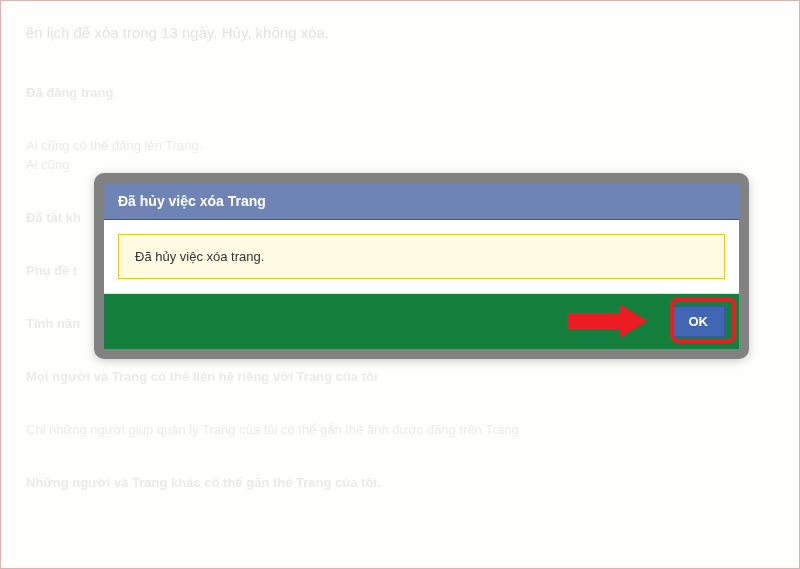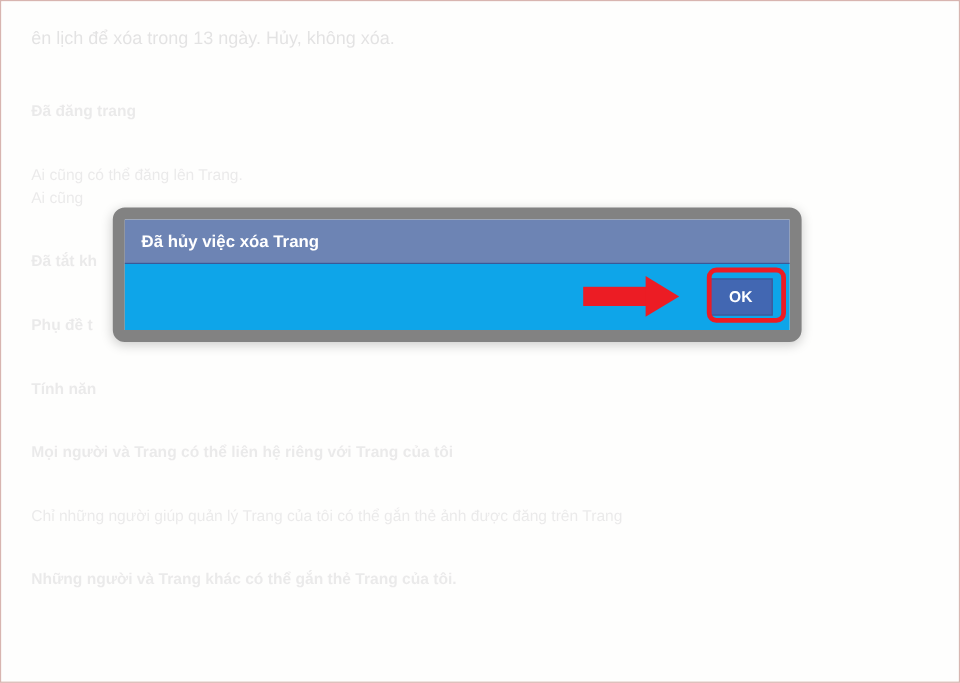--- a/index.html
+++ b/index.html
@@ -44,21 +44,21 @@
       font-weight: bold;
       opacity: 0.8;
     }
     .bg-line.normal {
       font-weight: normal;
     }
     .dialog {
       position: absolute;
       left: 93px;
       top: 172px;
-      width: 574px;
+      width: 655px;
       background: #fff;
       border: 10px solid #828282;
       border-radius: 10px;
       z-index: 3;
       box-shadow: 0 2px 10px rgba(0,0,0,0.2);
     }
     .dialog-header {
       background: #6d84b4;
       padding: 10px 14px;
       border-bottom: 1px solid #3b5998;
@@ -74,21 +74,21 @@
       border-bottom: 1px solid #ddd;
     }
     .notice-box {
       background: #fffbe2;
       border: 1px solid #e2c822;
       padding: 14px 16px;
       font-size: 13px;
       color: #333;
     }
     .dialog-footer {
-      background: #0ea5e9;
+      background: #15803d;
       padding: 12px 14px;
       text-align: right;
       position: relative;
     }
     .ok-button {
       background: #4267b2;
       color: #fff;
       border: 1px solid #3b5998;
       padding: 7px 16px;
       font-size: 13px;
@@ -151,20 +151,23 @@
   <div class="bg-line normal">Chỉ những người giúp quản lý Trang của tôi có thể gắn thẻ ảnh được đăng trên Trang</div>
   <div class="bg-line">Những người và Trang khác có thể gắn thẻ Trang của tôi.</div>
 </div>
 
 <div class="overlay"></div>
 
 <div class="dialog">
   <div class="dialog-header">
     <div class="dialog-title">Đã hủy việc xóa Trang</div>
   </div>
+  <div class="dialog-body">
+    <div class="notice-box">Đã hủy việc xóa trang.</div>
+  </div>
   <div class="dialog-footer">
     <div class="arrow">
       <div class="arrow-shaft"></div>
       <div class="arrow-head"></div>
     </div>
     <button class="ok-button">OK</button>
     <div class="highlight-border"></div>
   </div>
 </div>
 

